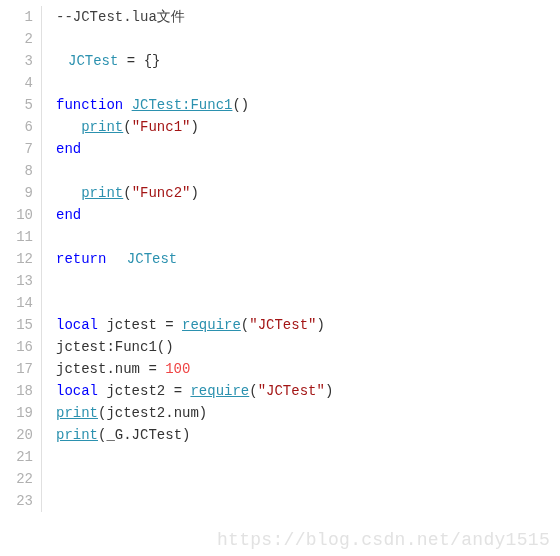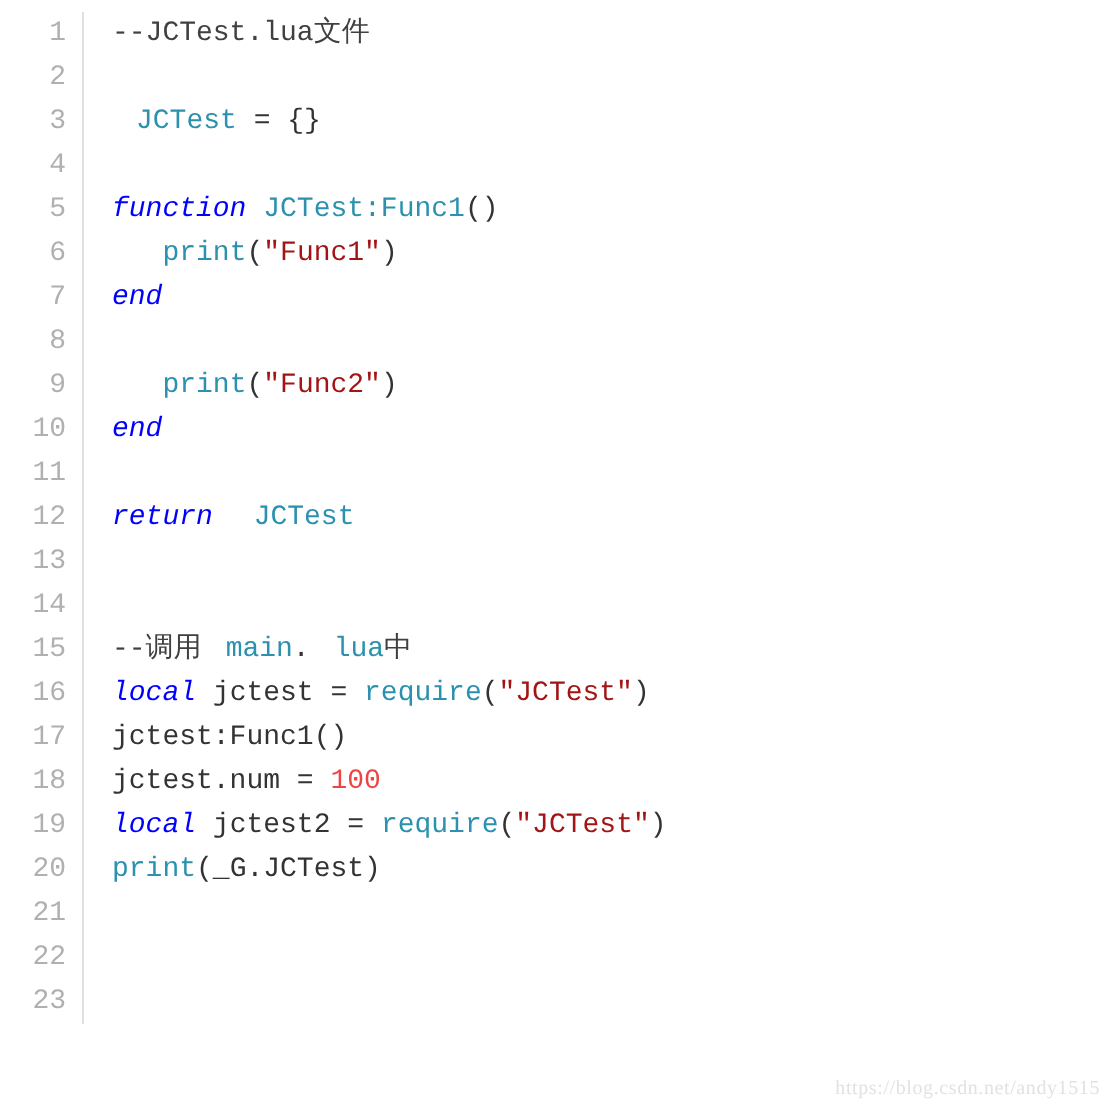--- a/index.html
+++ b/index.html
@@ -35,34 +35,34 @@
     padding-left: 14px;
     flex: 1;
   }
   .code .line {
     height: 22px;
     line-height: 22px;
     white-space: pre;
     color: #333;
   }
   .tok-comment { color: #404040; }
-  .tok-keyword { color: #0000ff; font-style: italic; }
+  .tok-keyword { color: #0000ff; }
   .tok-ident   { color: #333333; }
   .tok-class   { color: #2b91af; margin-left: 12px; }
-  .tok-func    { color: #2b91af; }
+  .tok-func    { color: #2b91af; text-decoration: underline; }
   .tok-punct   { color: #333333; }
   .tok-string  { color: #a31515; }
   .tok-number  { color: #ef4444; }
   .watermark {
     position: absolute;
     bottom: 6px;
     right: 10px;
-    font-size: 10px;
+    font-size: 18px;
     color: #e2e2e2;
-    font-family: Liberation Serif, serif;
+    font-family: Liberation Mono, monospace;
     letter-spacing: 0.3px;
   }
 </style>
 </head>
 <body>
 
 <div class="code-container">
   <div class="gutter" id="gutter">
       <div>1</div>
       <div>2</div>
@@ -112,30 +112,30 @@
     <div class="line"><span class="tok-keyword">end</span></div>
 
     <div class="line"></div>
 
     <div class="line"><span class="tok-keyword">return</span><span> </span><span class="tok-class">JCTest</span></div>
 
     <div class="line"></div>
 
     <div class="line"></div>
 
-    <div class="line"><span class="tok-comment">--调用</span><span class="tok-class">main</span><span class="tok-punct">.</span><span class="tok-class">lua</span><span class="tok-comment">中</span></div>
 
     <div class="line"><span class="tok-keyword">local</span><span class="tok-ident"> jctest = </span><span class="tok-func">require</span><span class="tok-punct">(</span><span class="tok-string">"JCTest"</span><span class="tok-punct">)</span></div>
 
     <div class="line"><span class="tok-ident">jctest:Func1()</span></div>
 
     <div class="line"><span class="tok-ident">jctest.num = </span><span class="tok-number">100</span></div>
 
     <div class="line"><span class="tok-keyword">local</span><span class="tok-ident"> jctest2 = </span><span class="tok-func">require</span><span class="tok-punct">(</span><span class="tok-string">"JCTest"</span><span class="tok-punct">)</span></div>
 
+    <div class="line"><span class="tok-func">print</span><span class="tok-ident">(jctest2.num)</span></div>
 
 
     <div class="line"><span class="tok-func">print</span><span class="tok-ident">(_G.JCTest)</span></div>
 
   </div>
 </div>
 
 <div class="watermark">https://blog.csdn.net/andy1515</div>
 
 </body></html>

